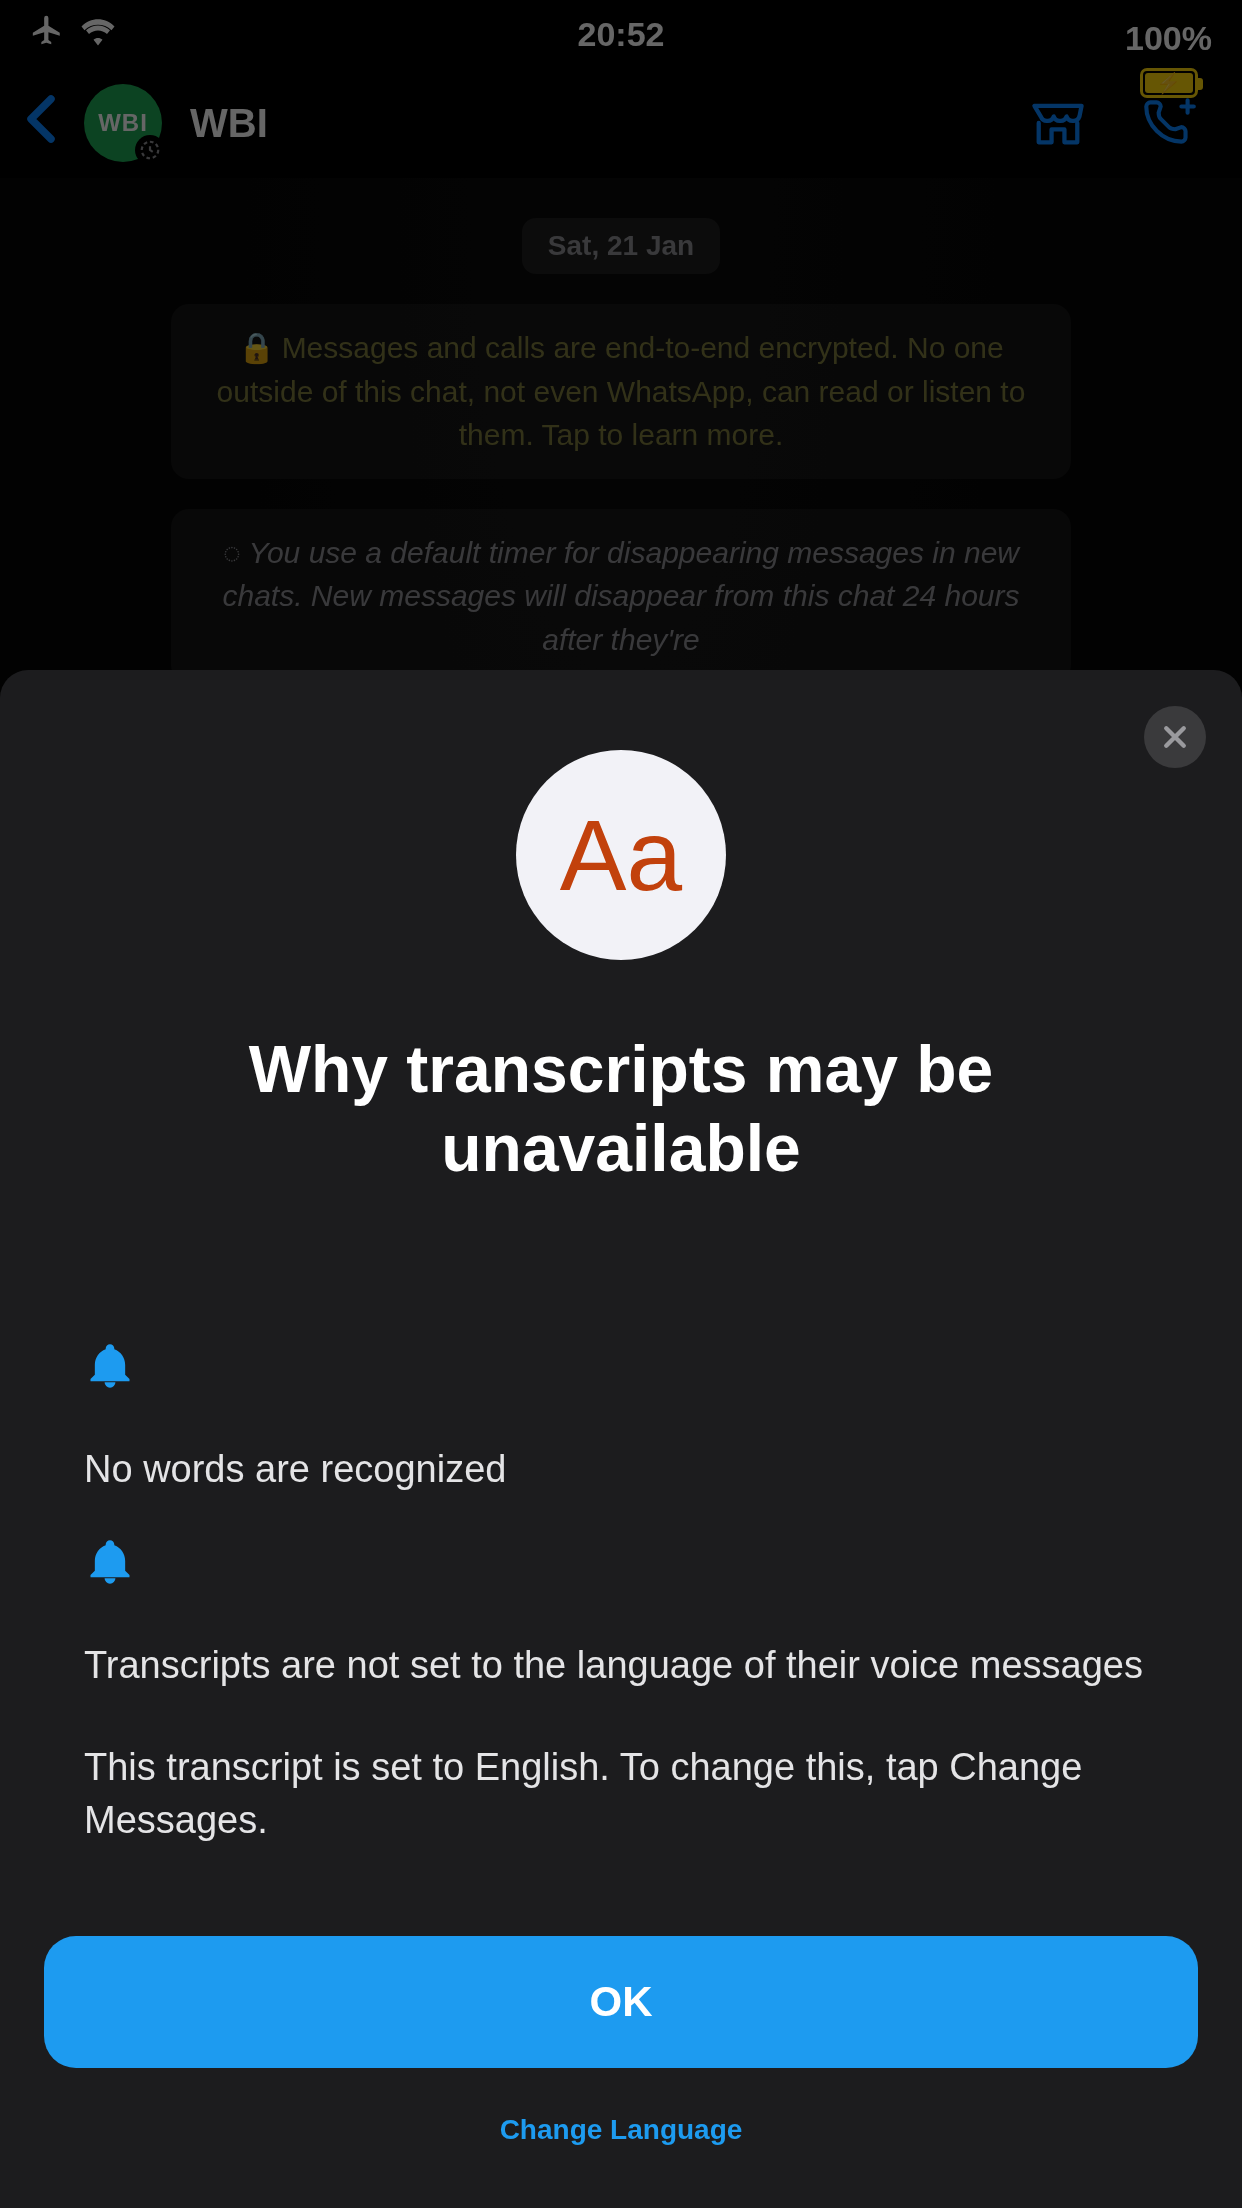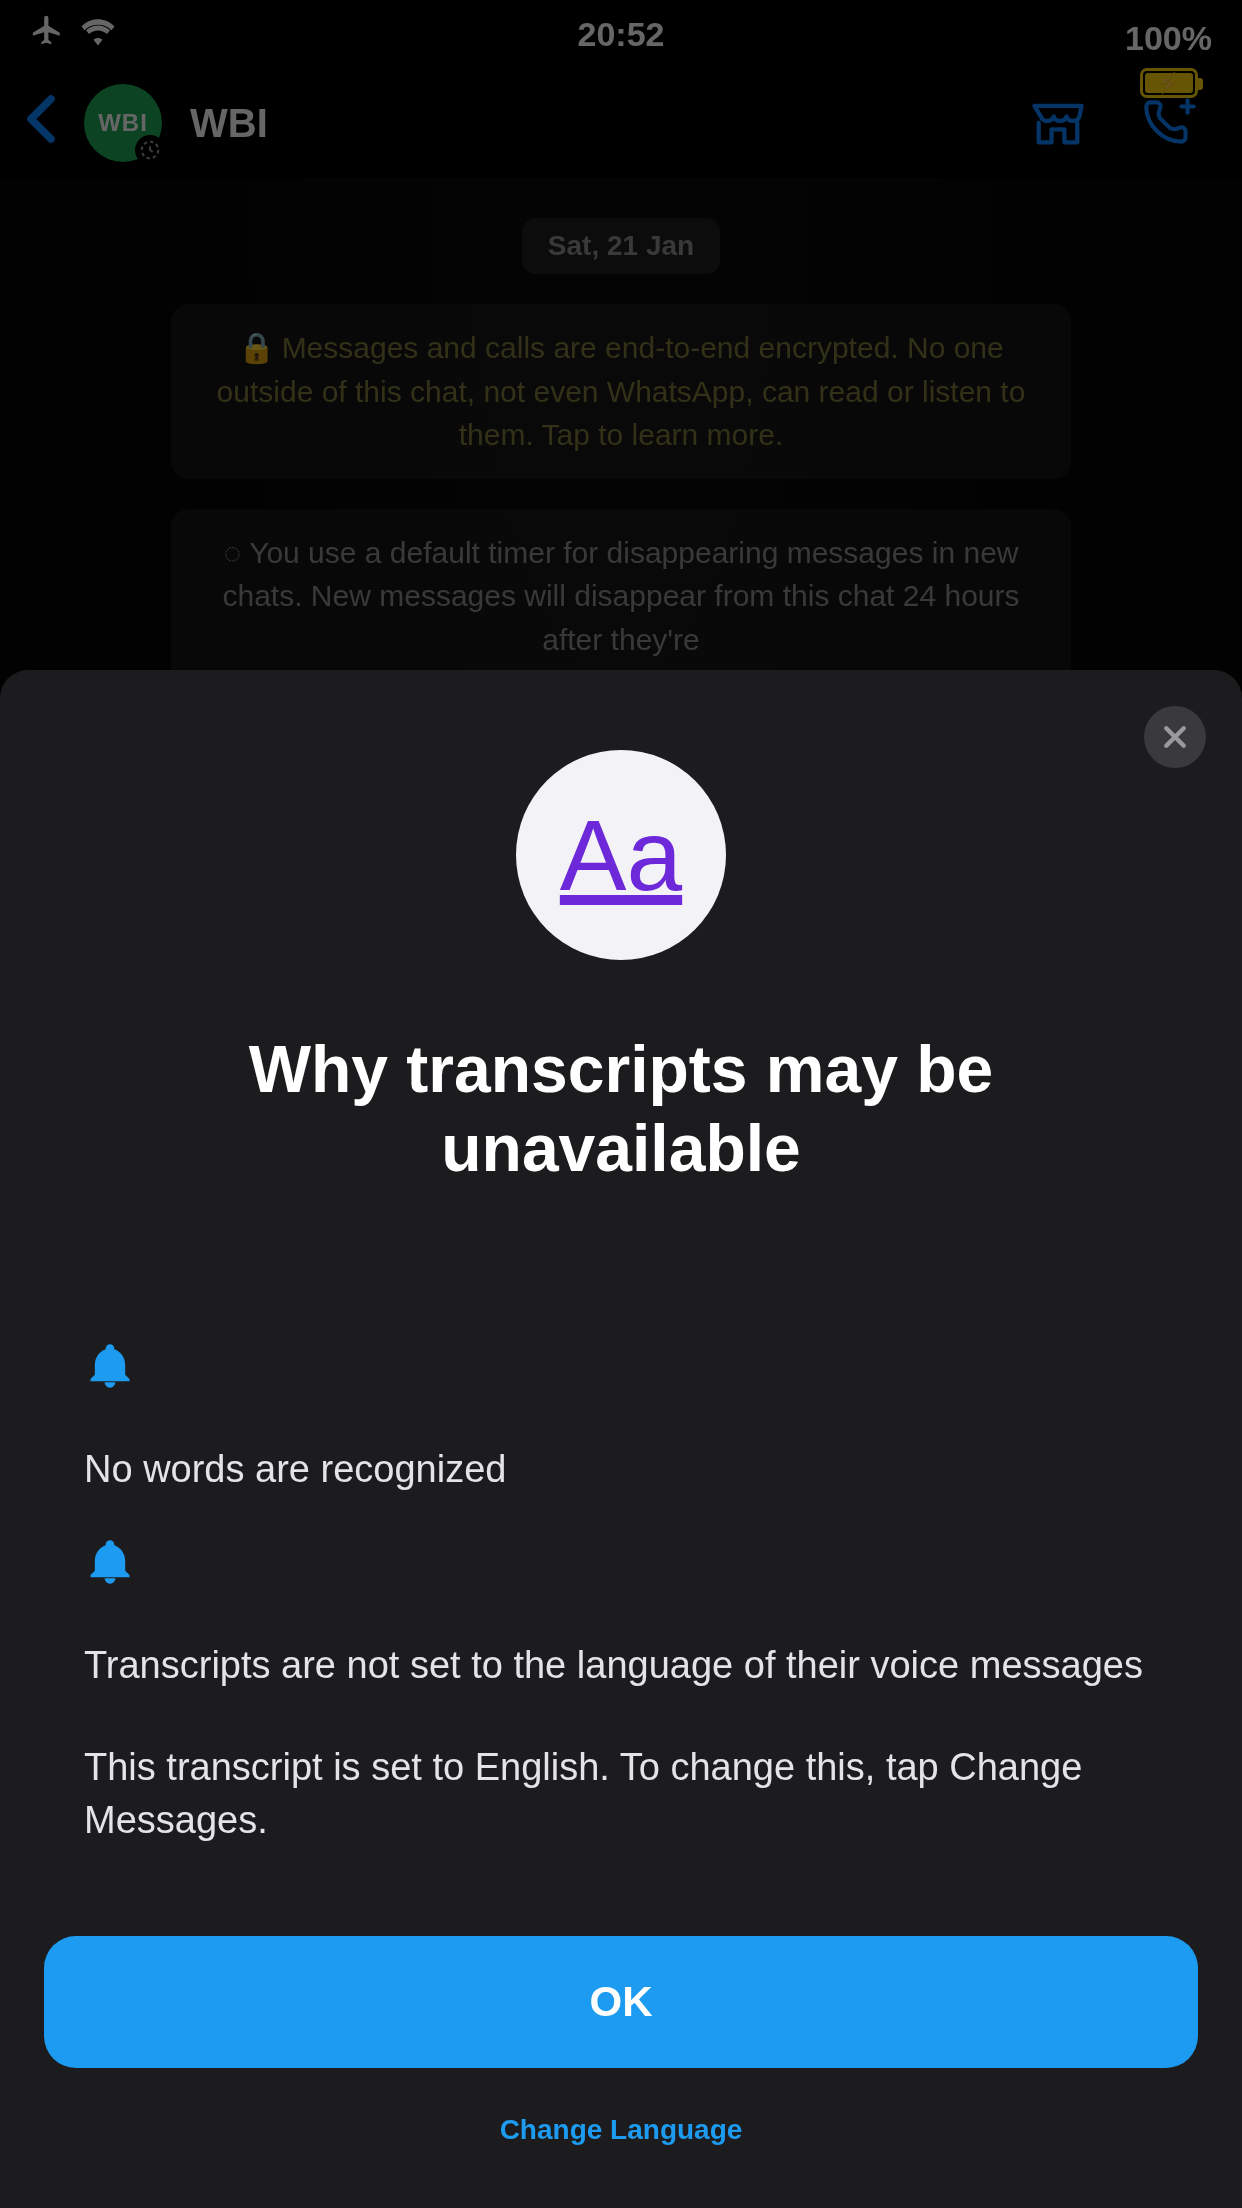--- a/index.html
+++ b/index.html
@@ -159,20 +159,21 @@
       background: rgba(31,31,31,0.6);
       color: #7d7b3e;
       font-size: 30px;
       line-height: 1.45;
       text-align: center;
       padding: 22px 28px;
       border-radius: 18px;
     }
     .info-bubble.secondary {
       color: #8e8e93;
+      font-style: italic;
     }
     .lock-emoji { color: #a4923b; margin-right: 6px; }
 
     
     .dim-overlay {
       position: absolute;
       inset: 0;
       background: rgba(0,0,0,0.6);
       z-index: 5;
     }
@@ -226,24 +227,23 @@
     .sheet-hero {
       align-self: center;
       margin-top: 46px;
       width: 210px;
       height: 210px;
       border-radius: 50%;
       background: #f2f2f7;
       display: flex;
       align-items: center;
       justify-content: center;
-      color: #6d28d9;
+      color: #c2410c;
       font-size: 100px;
       font-weight: 400;
-      text-decoration: underline;
     }
     .sheet-title {
       margin-top: 70px;
       align-self: center;
       text-align: center;
       font-size: 66px;
       font-weight: 700;
       line-height: 1.2;
       max-width: 860px;
     }

